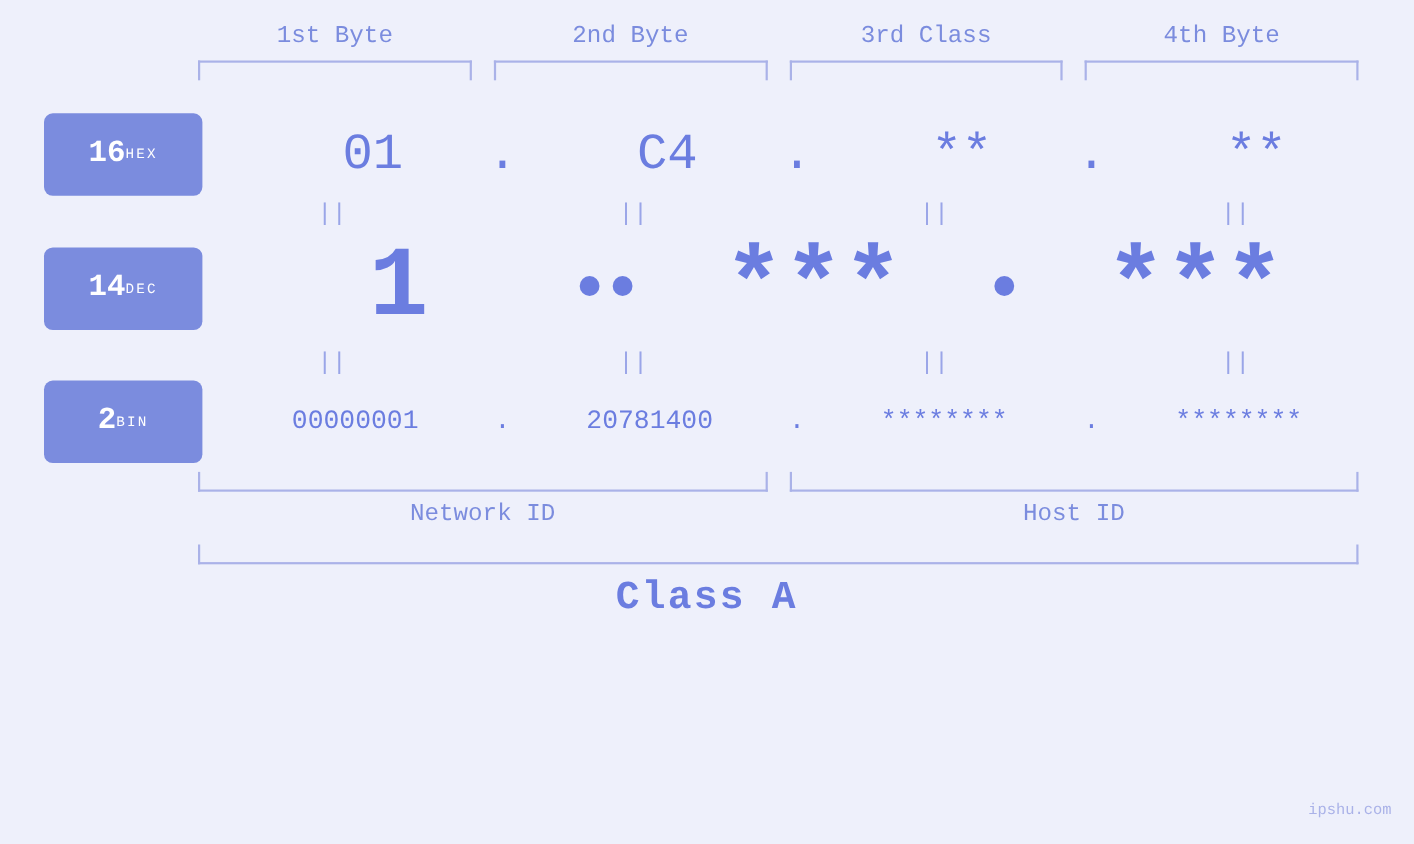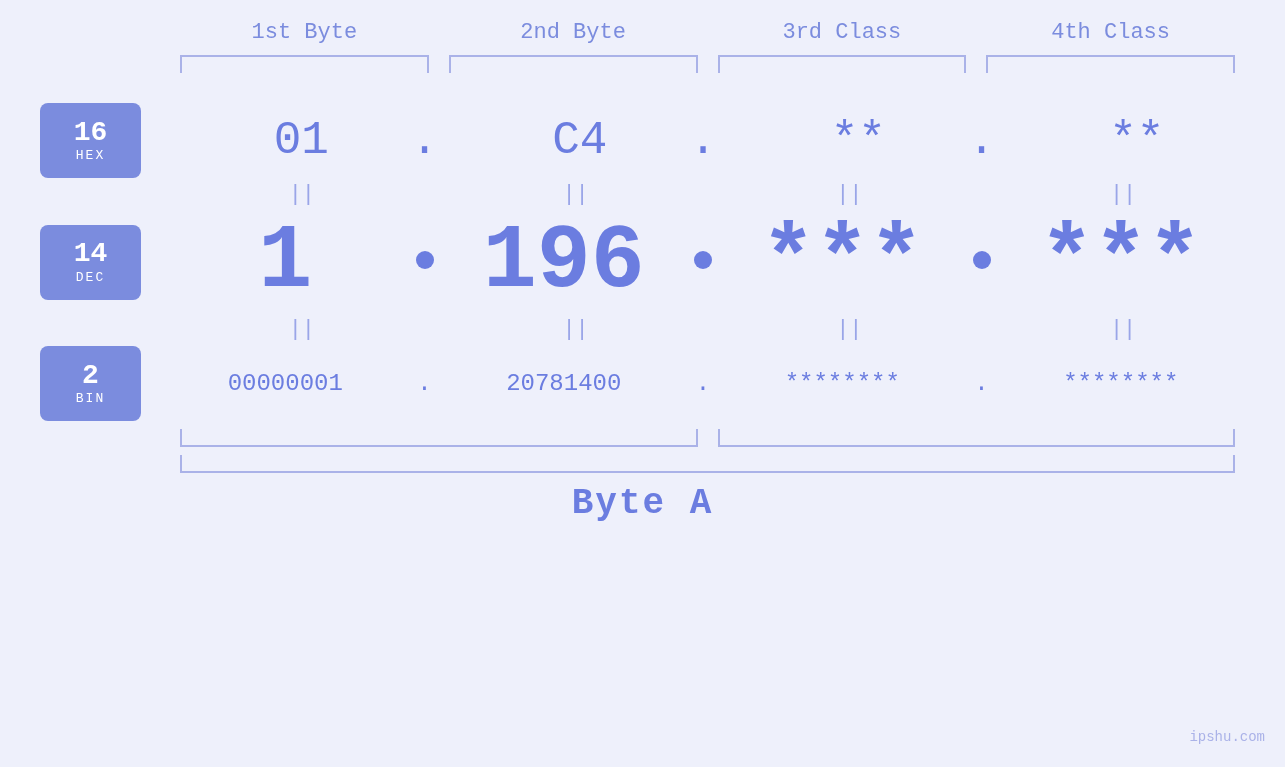--- a/index.html
+++ b/index.html
@@ -58,26 +58,26 @@
 
     
     .value-row {
       display: flex;
       align-items: center;
       width: 100%;
       margin-bottom: 0;
     }
 
     .base-label {
-      width: 101px;
+      width: 144px;
       height: 75px;
       background-color: #7b8cde;
       border-radius: 8px;
       display: flex;
-      flex-direction: column;
+      flex-direction: row;
       align-items: center;
       justify-content: center;
       color: white;
       margin-right: 20px;
       flex-shrink: 0;
     }
 
     .base-label .base-num {
       font-size: 28px;
       font-weight: bold;
@@ -247,21 +247,21 @@
   </style>
 </head>
 <body>
 
 <div class="container">
 
   <div class="byte-headers">
     <div class="byte-header">1st Byte</div>
     <div class="byte-header">2nd Byte</div>
     <div class="byte-header">3rd Class</div>
-    <div class="byte-header">4th Class</div>
+    <div class="byte-header">4th Byte</div>
   </div>
 
   <div class="brackets-row">
     <div class="bracket"></div>
     <div class="bracket"></div>
     <div class="bracket"></div>
     <div class="bracket"></div>
   </div>
 
   <div class="value-row">
@@ -301,23 +301,20 @@
   <div class="value-row">
     <div class="base-label">
       <span class="base-num">14</span>
       <span class="base-name">DEC</span>
     </div>
     <div class="values-area">
       <div class="value-cell">
         <span class="value-text dec-value">1</span>
       </div>
       <div class="dot-sep"><span class="dec-dot"></span></div>
-      <div class="value-cell">
-        <span class="value-text dec-value">196</span>
-      </div>
       <div class="dot-sep"><span class="dec-dot"></span></div>
       <div class="value-cell">
         <span class="value-text dec-value">***</span>
       </div>
       <div class="dot-sep"><span class="dec-dot"></span></div>
       <div class="value-cell">
         <span class="value-text dec-value">***</span>
       </div>
     </div>
   </div>
@@ -354,24 +351,28 @@
         <span class="value-text bin-value">********</span>
       </div>
     </div>
   </div>
 
   <div class="bottom-brackets-row">
     <div class="bottom-bracket-network"></div>
     <div class="bottom-bracket-host"></div>
   </div>
 
+  <div class="id-labels-row">
+    <div class="network-id-label">Network ID</div>
+    <div class="host-id-label">Host ID</div>
+  </div>
 
   <div class="full-bracket-row">
     <div class="full-bracket"></div>
   </div>
 
   <div class="class-row">
-    <span class="class-label">Byte A</span>
+    <span class="class-label">Class A</span>
   </div>
 
 </div>
 
 <div class="watermark">ipshu.com</div>
 
 </body></html>

